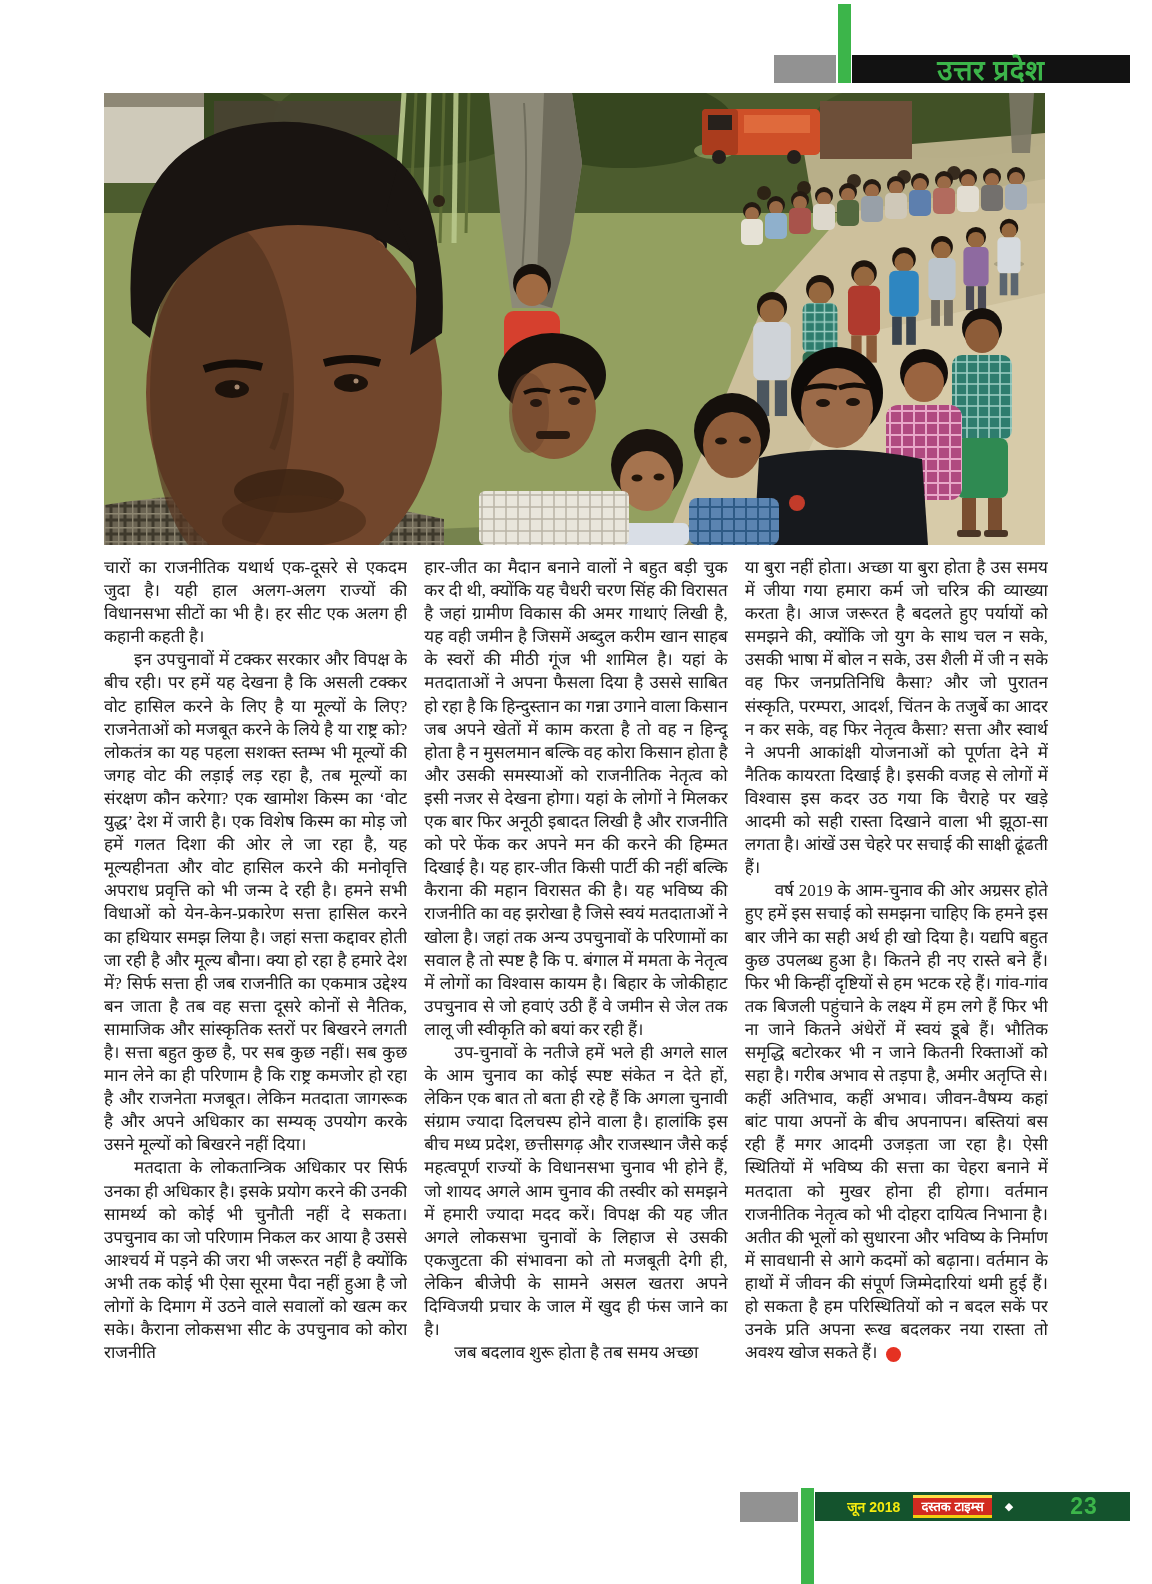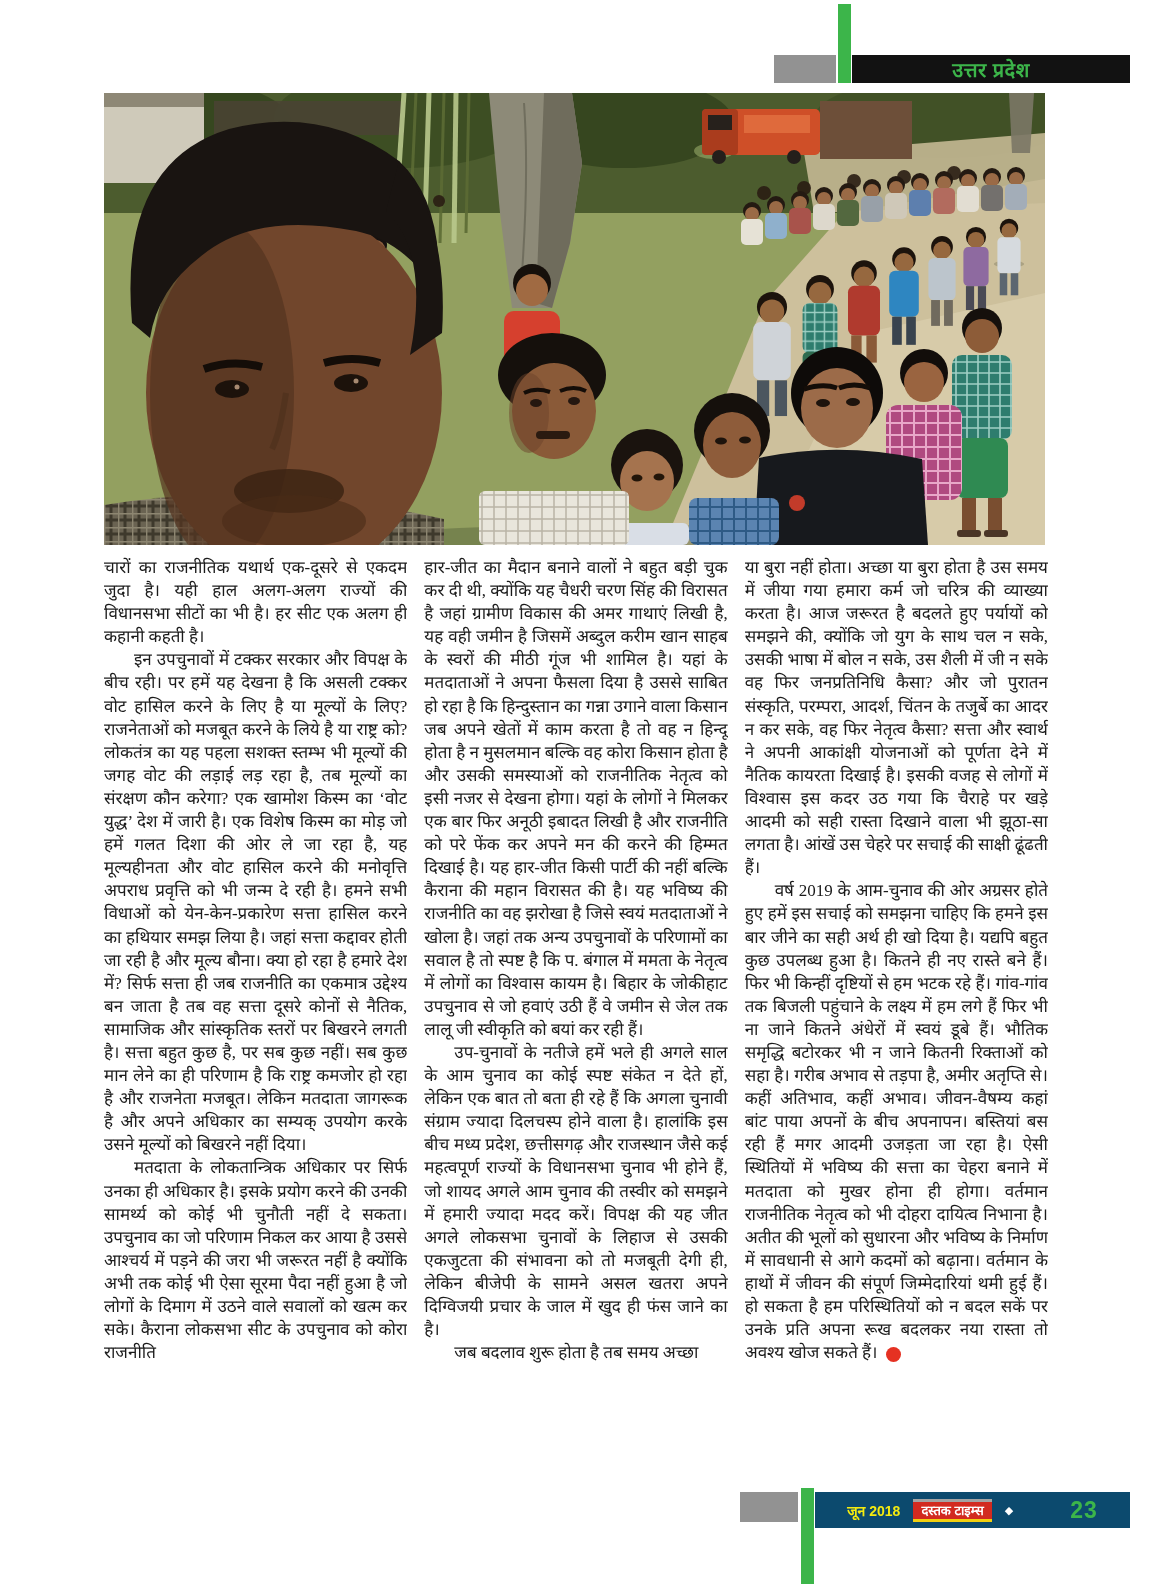--- a/index.html
+++ b/index.html
@@ -3,40 +3,40 @@
 <meta charset="utf-8">
 <style>
   html,body{margin:0;padding:0;background:#e8e8e8;}
   .page{position:relative;width:1152px;height:1584px;background:#ffffff;overflow:hidden;
         font-family:"Liberation Serif","DejaVu Serif",serif;color:#1a1a1a;}
   
   .hdr-gray{position:absolute;left:774px;top:55px;width:62px;height:28px;background:#929292;}
   .hdr-green{position:absolute;left:838px;top:4px;width:13px;height:79px;background:#3cb54a;}
   .hdr-black{position:absolute;left:852px;top:55px;width:278px;height:28px;background:#121212;
              display:flex;align-items:center;justify-content:center;}
-  .hdr-title{color:#3cb54a;font-size:20px;font-weight:bold;letter-spacing:.5px;
+  .hdr-title{color:#3cb54a;font-size:28px;font-weight:bold;letter-spacing:.5px;
              font-family:"Liberation Sans","DejaVu Sans",sans-serif;}
   
   .photo{position:absolute;left:104px;top:93px;width:941px;height:452px;overflow:hidden;background:#93a060;}
   .photo svg{display:block;}
   
   .columns{position:absolute;left:104px;top:556px;width:944px;height:926px;display:flex;gap:17px;overflow:hidden;}
   .col{flex:1 1 0;overflow:hidden;}
   .col p{margin:0;font-size:17px;line-height:23.1px;text-align:justify;}
   .col p.indent{text-indent:30px;}
   .end-dot{display:inline-block;width:15px;height:15px;border-radius:50%;background:#e53122;
            vertical-align:middle;margin-left:8px;}
   
   .ftr-gray{position:absolute;left:740px;top:1492px;width:58px;height:30px;background:#929292;}
   .ftr-green{position:absolute;left:801px;top:1488px;width:13px;height:96px;background:#3cb54a;}
-  .ftr-black{position:absolute;left:815px;top:1492px;width:315px;height:36px;background:#0c4a6e;
+  .ftr-black{position:absolute;left:815px;top:1492px;width:315px;height:29px;background:#14532d;
              display:flex;align-items:center;justify-content:center;gap:13px;
              font-family:"Liberation Sans","DejaVu Sans",sans-serif;}
   .ftr-date{color:#f5eb0f;font-size:14px;font-weight:bold;}
-  .logo{background:#d22a20;border-top:3px solid #a3a3a3;border-bottom:3px solid #f0cf10;
+  .logo{background:#d22a20;border-top:3px solid #fde047;border-bottom:3px solid #f0cf10;
         color:#ffffff;font-size:13px;font-weight:bold;padding:1px 8px;line-height:15px;}
   .diamond{color:#ffffff;font-size:11px;}
   .pagenum{color:#3cb54a;font-size:23px;font-weight:800;letter-spacing:1px;margin-left:44px;}
 </style>
 </head>
 <body>
 
 <div class="page">
 
   <div class="hdr-gray"></div>

